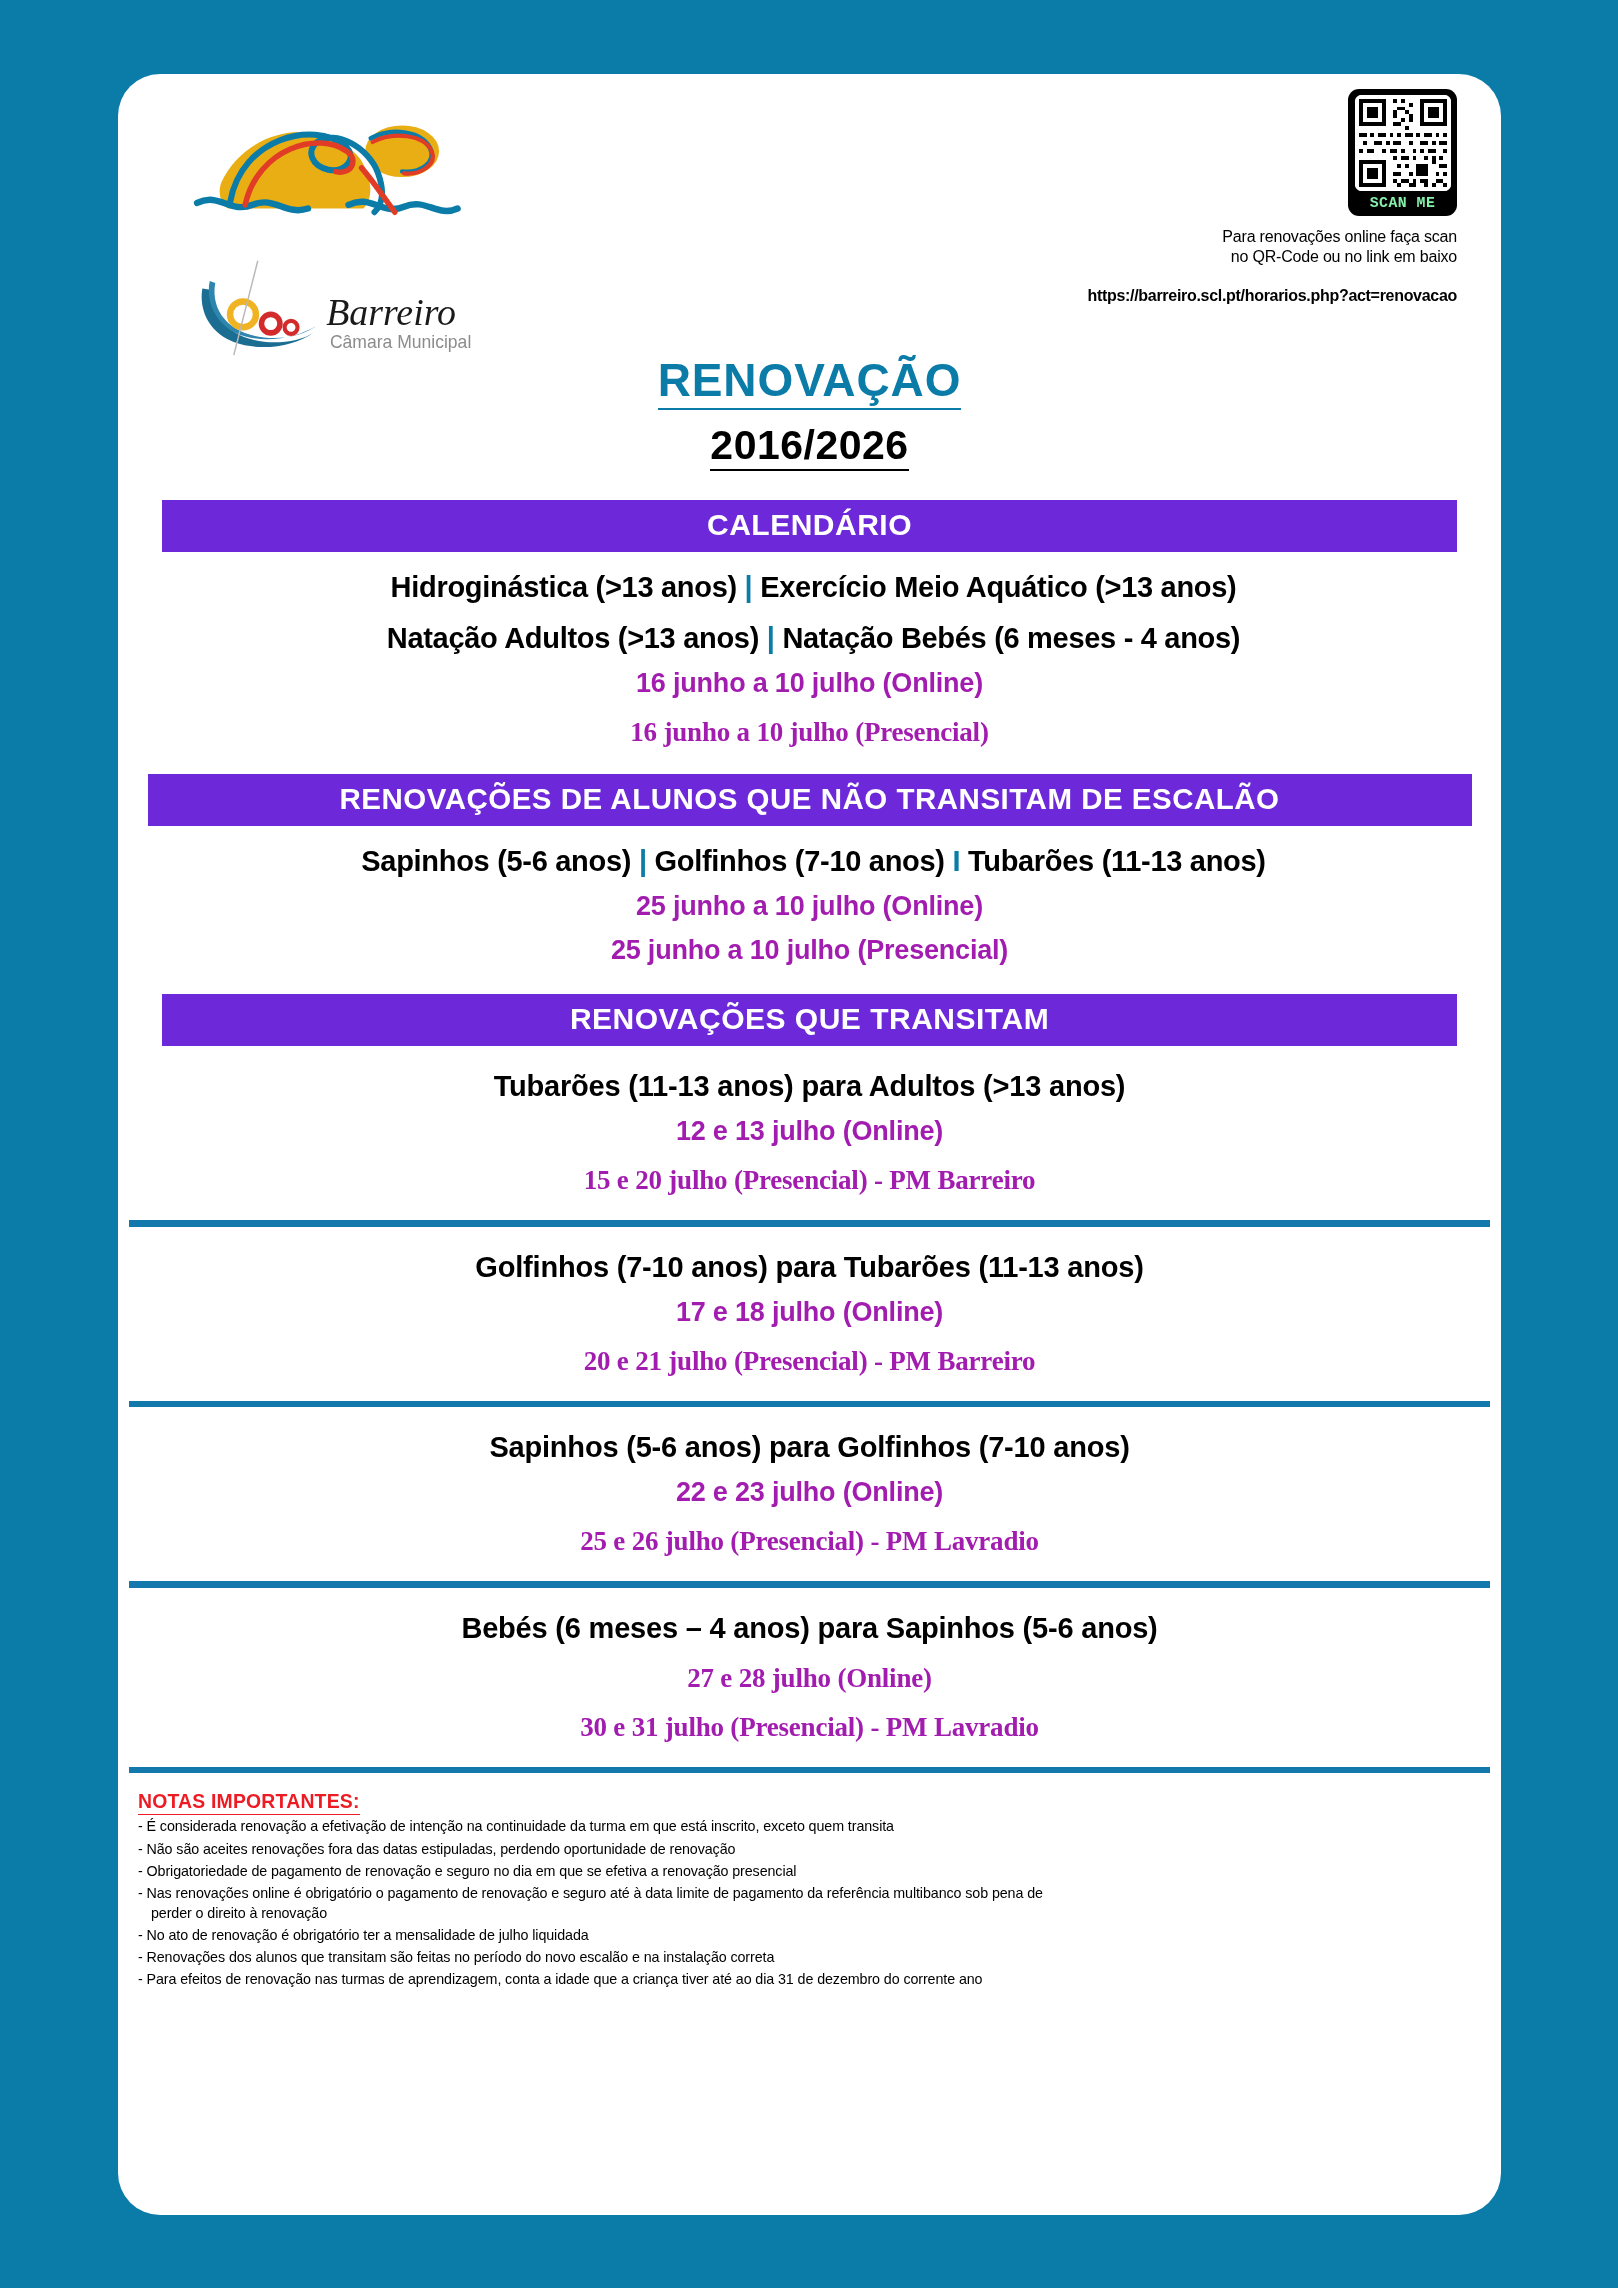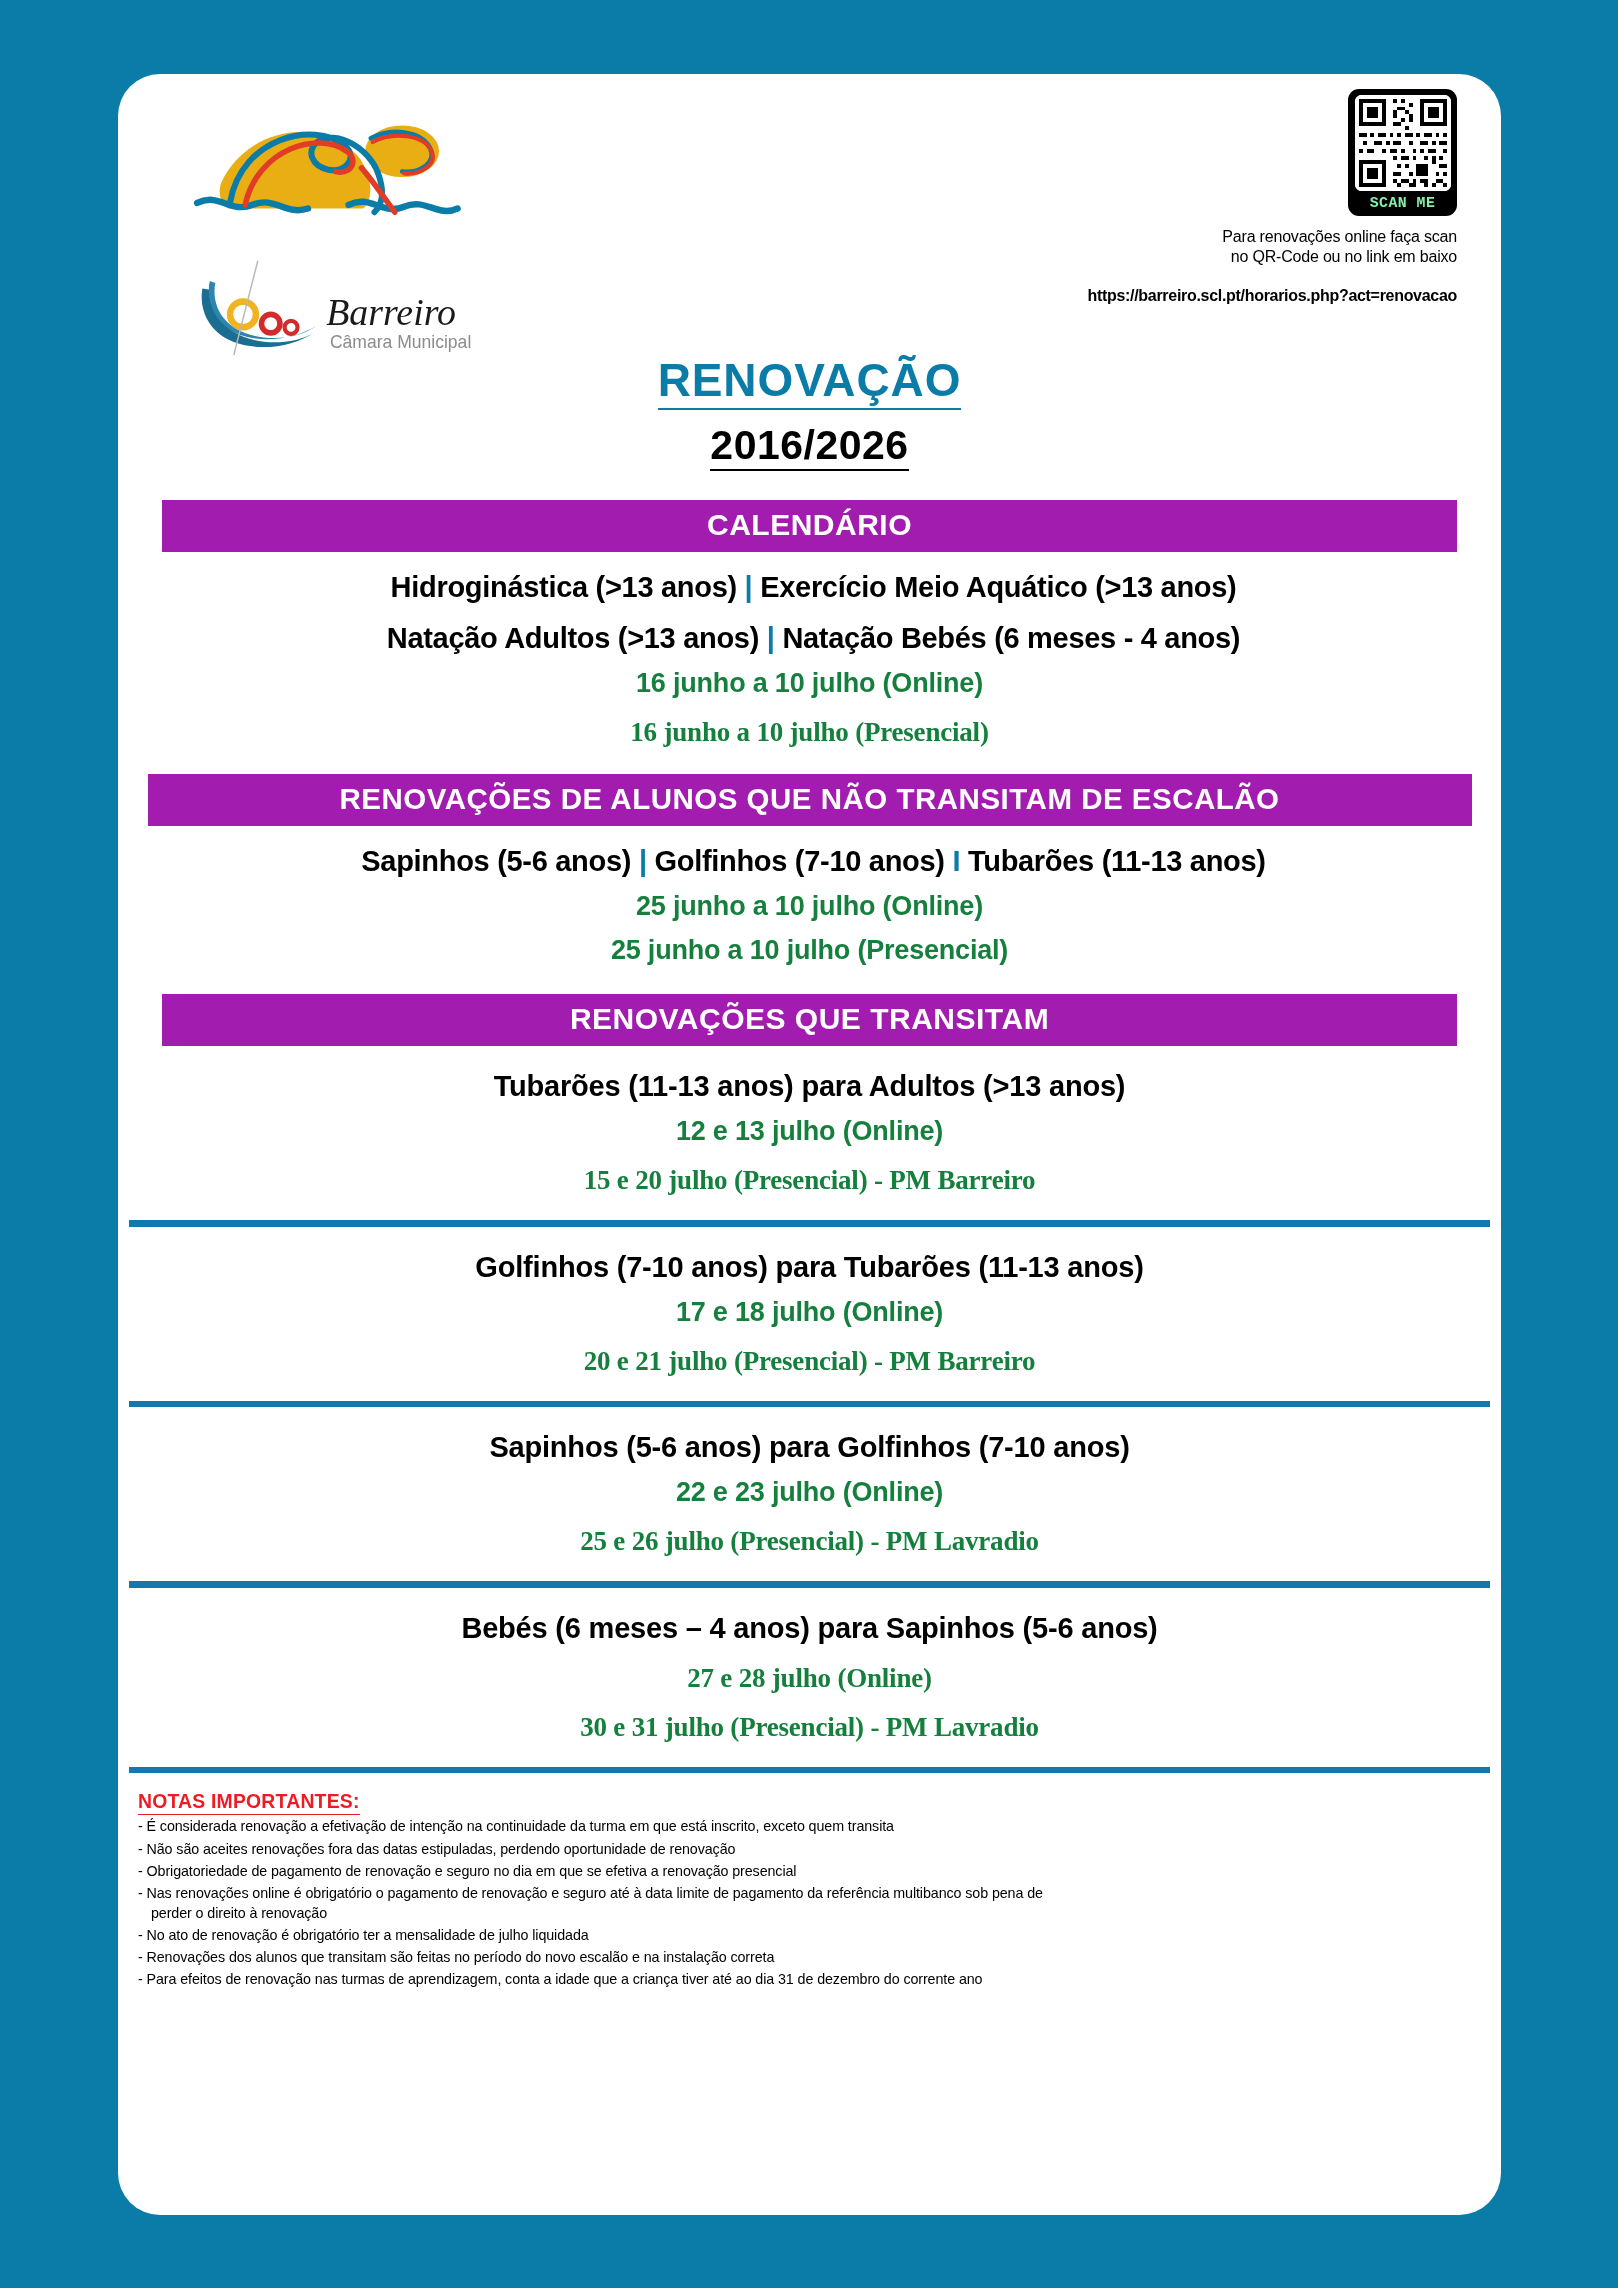--- a/index.html
+++ b/index.html
@@ -100,21 +100,21 @@
     margin-top:14.8px;
     letter-spacing:0.5px;
   }
   .sub-title span{
     border-bottom:2.8px solid #000;
     padding-bottom:0.9px;
   }
 
   
   .banner{
-    background:#a21caf;
+    background:#6d28d9;
     color:#ffffff;
     text-align:center;
     font-weight:bold;
     padding:8.3px 0 10px 0;
     letter-spacing:0.5px;
   }
   .banner-cal{ margin:31px 44px 0 44px; font-size:30px; }
   .banner-nao{ margin:26px 29.5px 0 29.5px; font-size:29.5px; }
   .banner-trans{ margin:28px 44px 0 44px; font-size:30px; }
 
@@ -123,21 +123,21 @@
   .cat{
     color:#000;
     font-weight:bold;
     font-size:29px;
     margin-top:18.5px;
     letter-spacing:-0.3px;
     padding-left:8px;
   }
   .cat .sep{ color:#0B7CA8; font-weight:bold; }
   .dates{
-    color:#15803d;
+    color:#a21caf;
     font-weight:bold;
     font-size:27px;
     margin-top:13px;
     letter-spacing:-0.2px;
   }
   .dates.tight{ margin-top:18px;font-family:Liberation Serif, serif; }
 
   .trans-title{
     color:#000;
     font-weight:bold;

